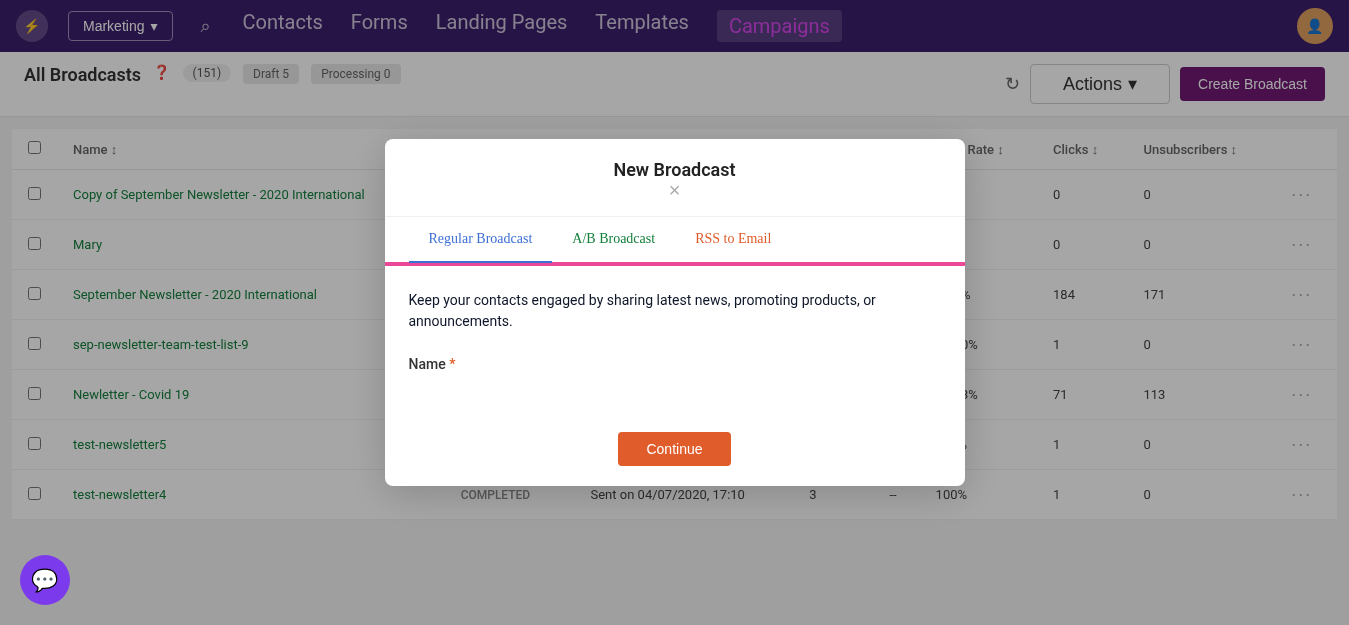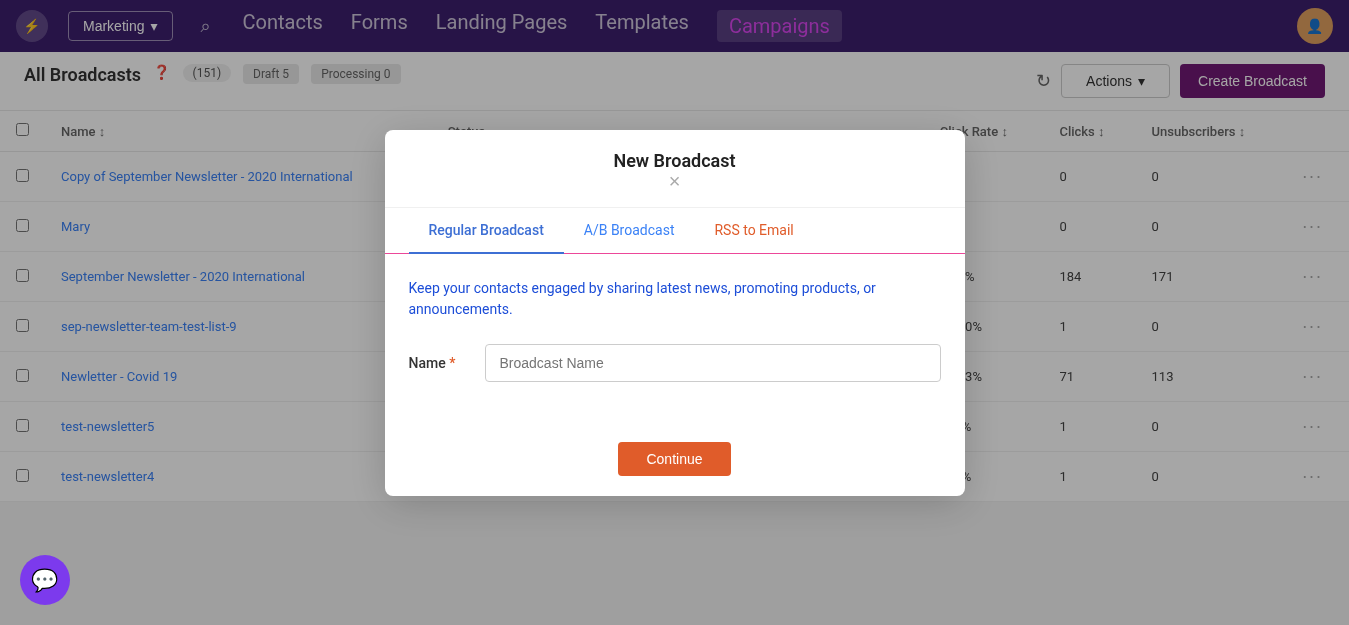--- a/index.html
+++ b/index.html
@@ -103,41 +103,41 @@
       align-items: center;
       gap: 10px;
     }
     .refresh-btn {
       background: none; border: none; cursor: pointer; color: #666; font-size: 18px;
     }
     .actions-btn {
       background: #fff;
       border: 1px solid #ccc;
       border-radius: 4px;
-      padding: 8px 24px;
-      cursor: pointer;
-      font-size: 14px;
+      padding: 8px 32px;
+      cursor: pointer;
+      font-size: 18px;
       color: #333;
       display: flex; align-items: center; gap: 6px;
     }
     .create-btn {
       background: #701a75;
       border: none;
       border-radius: 4px;
       padding: 9px 18px;
       color: #fff;
       font-size: 14px;
       cursor: pointer;
       font-weight: 500;
     }
 
     
     .table-container {
       background: #fff;
-      margin: 0;
+      margin: 12px;
     }
     table {
       width: 100%;
       border-collapse: collapse;
       font-size: 13px;
     }
     th {
       text-align: left;
       padding: 12px 16px;
       color: #666;
@@ -145,21 +145,21 @@
       border-bottom: 1px solid #e8e8e8;
       background: #fff;
     }
     td {
       padding: 14px 16px;
       border-bottom: 1px solid #f0f0f0;
       color: #444;
       vertical-align: middle;
     }
     .name-link {
-      color: #3b82f6;
+      color: #15803d;
       text-decoration: none;
       font-size: 13px;
     }
     .status-badge {
       font-size: 12px;
       padding: 2px 8px;
       border-radius: 3px;
       font-weight: 500;
     }
     .status-draft { color: #888; }
@@ -202,44 +202,45 @@
     .modal-title {
       font-size: 18px;
       font-weight: 600;
       color: #222;
     }
     .modal-close {
       background: none; border: none; cursor: pointer; color: #aaa; font-size: 20px; line-height: 1;
     }
     .modal-tabs {
       display: flex;
-      border-bottom: 1px solid #ec4899;
+      border-bottom: 4px solid #ec4899;
       padding: 0 24px;
+      font-family: Liberation Serif, serif;
     }
     .modal-tab {
       padding: 14px 20px;
       font-size: 14px;
       cursor: pointer;
-      color: #3b82f6;
+      color: #15803d;
       border-bottom: 2px solid transparent;
       margin-bottom: -1px;
     }
     .modal-tab.active {
       color: #3d6fd4;
       border-bottom-color: #3d6fd4;
       font-weight: 500;
     }
     .modal-tab.rss {
       color: #e05c2a;
     }
     .modal-body {
       padding: 24px 24px 20px;
     }
     .modal-description {
-      color: #1d4ed8;
+      color: #0f172a;
       font-size: 14px;
       margin-bottom: 24px;
       line-height: 1.5;
     }
     .form-row {
       display: flex;
       align-items: center;
       gap: 16px;
       margin-bottom: 24px;
     }
@@ -454,21 +455,20 @@
       <div class="modal-tab">A/B Broadcast</div>
       <div class="modal-tab rss">RSS to Email</div>
     </div>
     <div class="modal-body">
       <p class="modal-description">Keep your contacts engaged by sharing latest news, promoting products, or announcements.</p>
       <div class="form-row">
         <label class="form-label">
           <span>Name</span>
           <span class="required-star">*</span>
         </label>
-        <input class="form-input" type="text" placeholder="Broadcast Name" style="">
       </div>
     </div>
     <div class="modal-footer">
       <button class="btn-continue">Continue</button>
     </div>
   </div>
 </div>
 
 <div class="chat-bubble">
   <span>💬</span>

